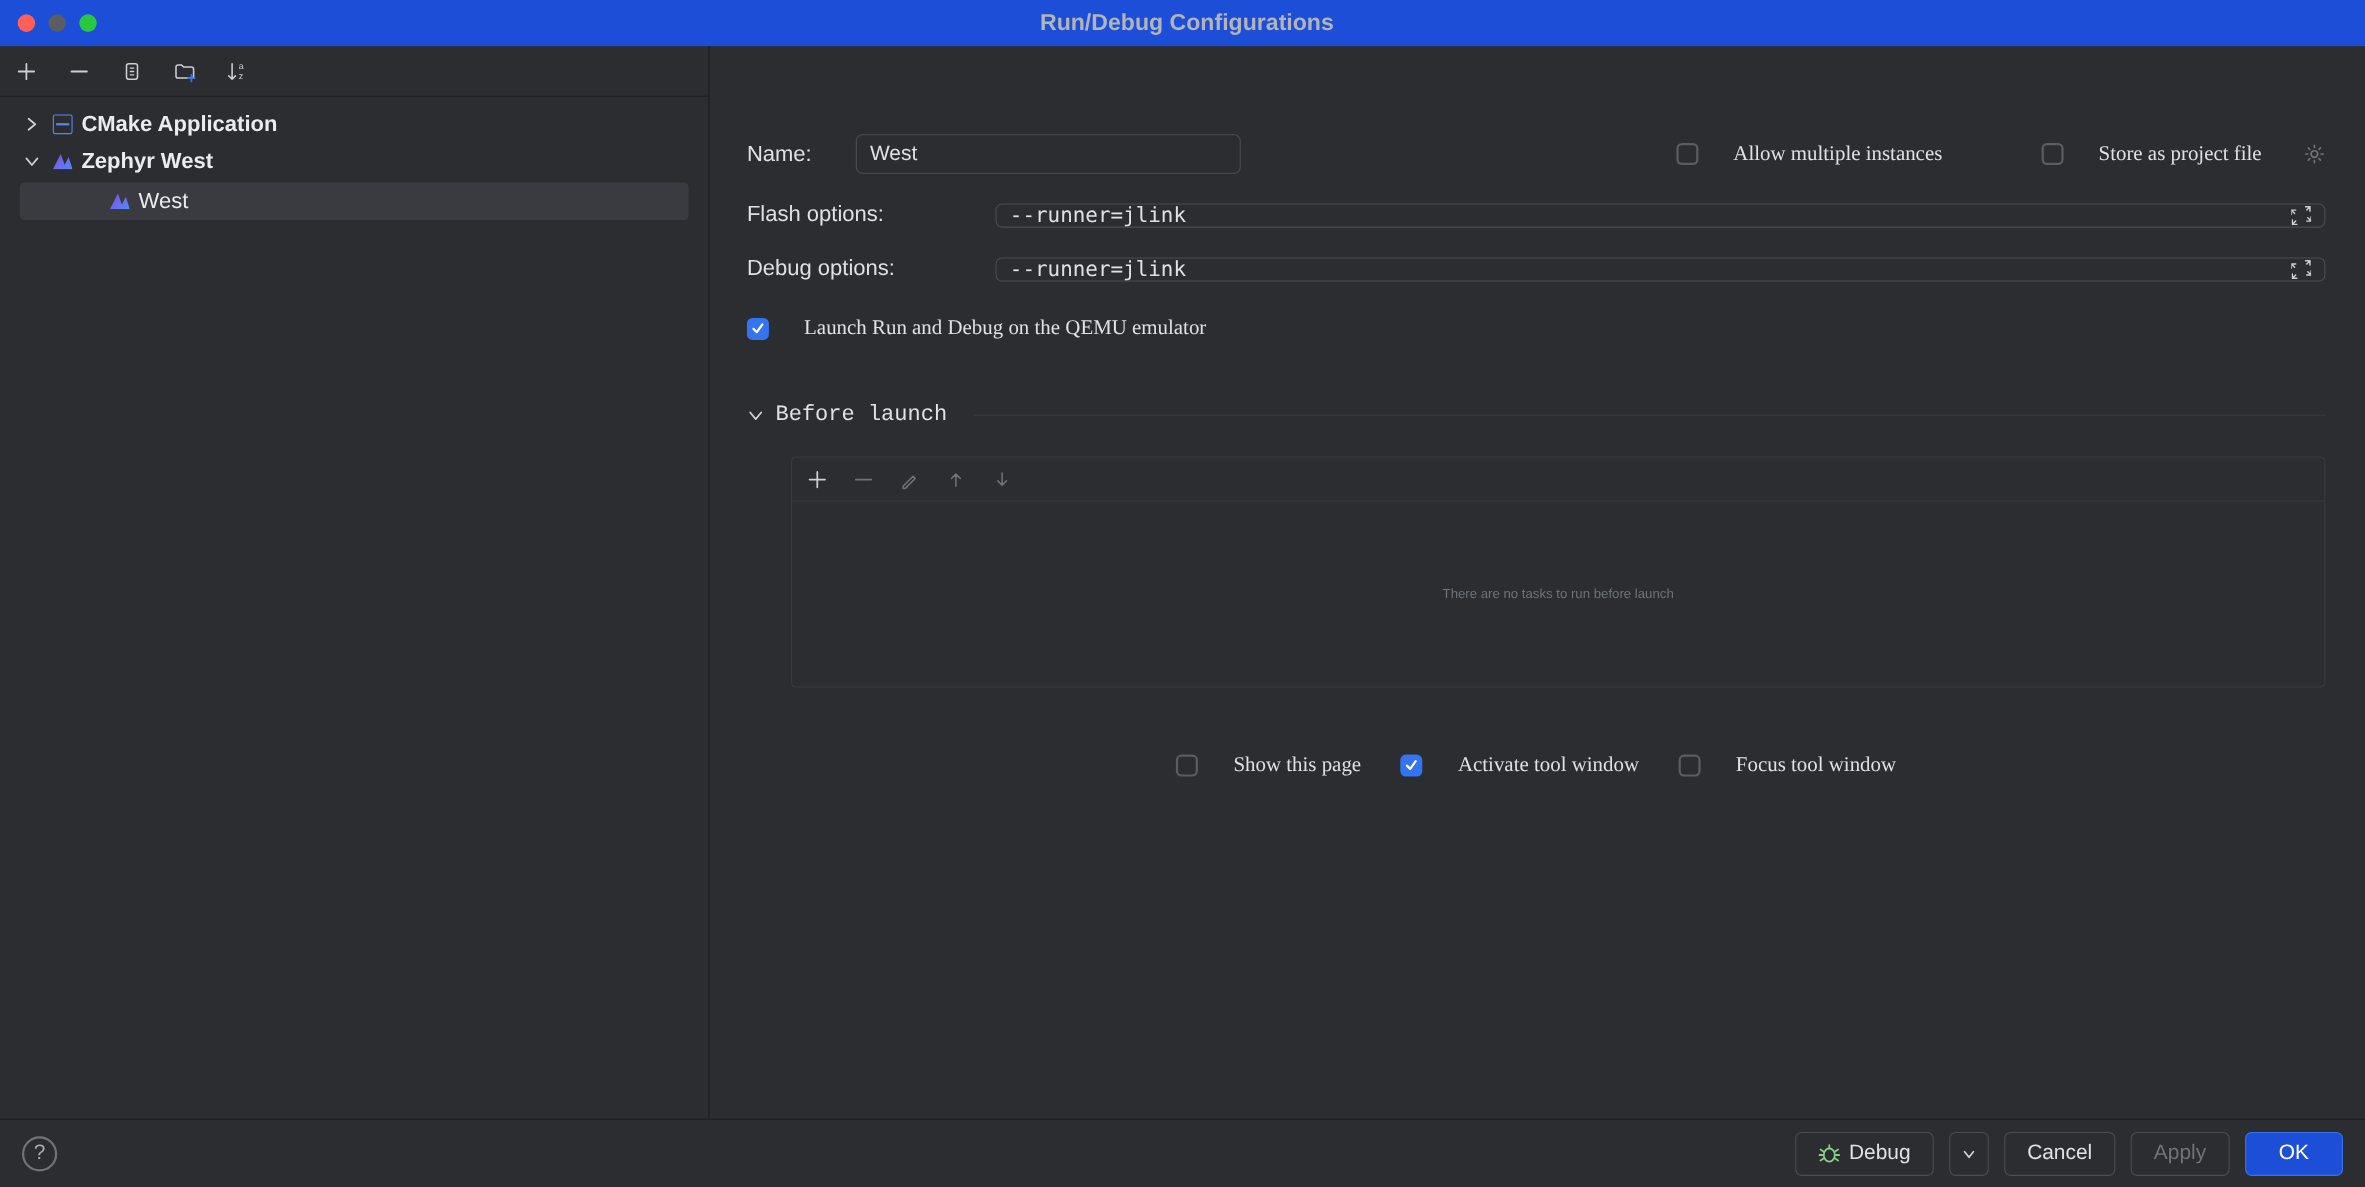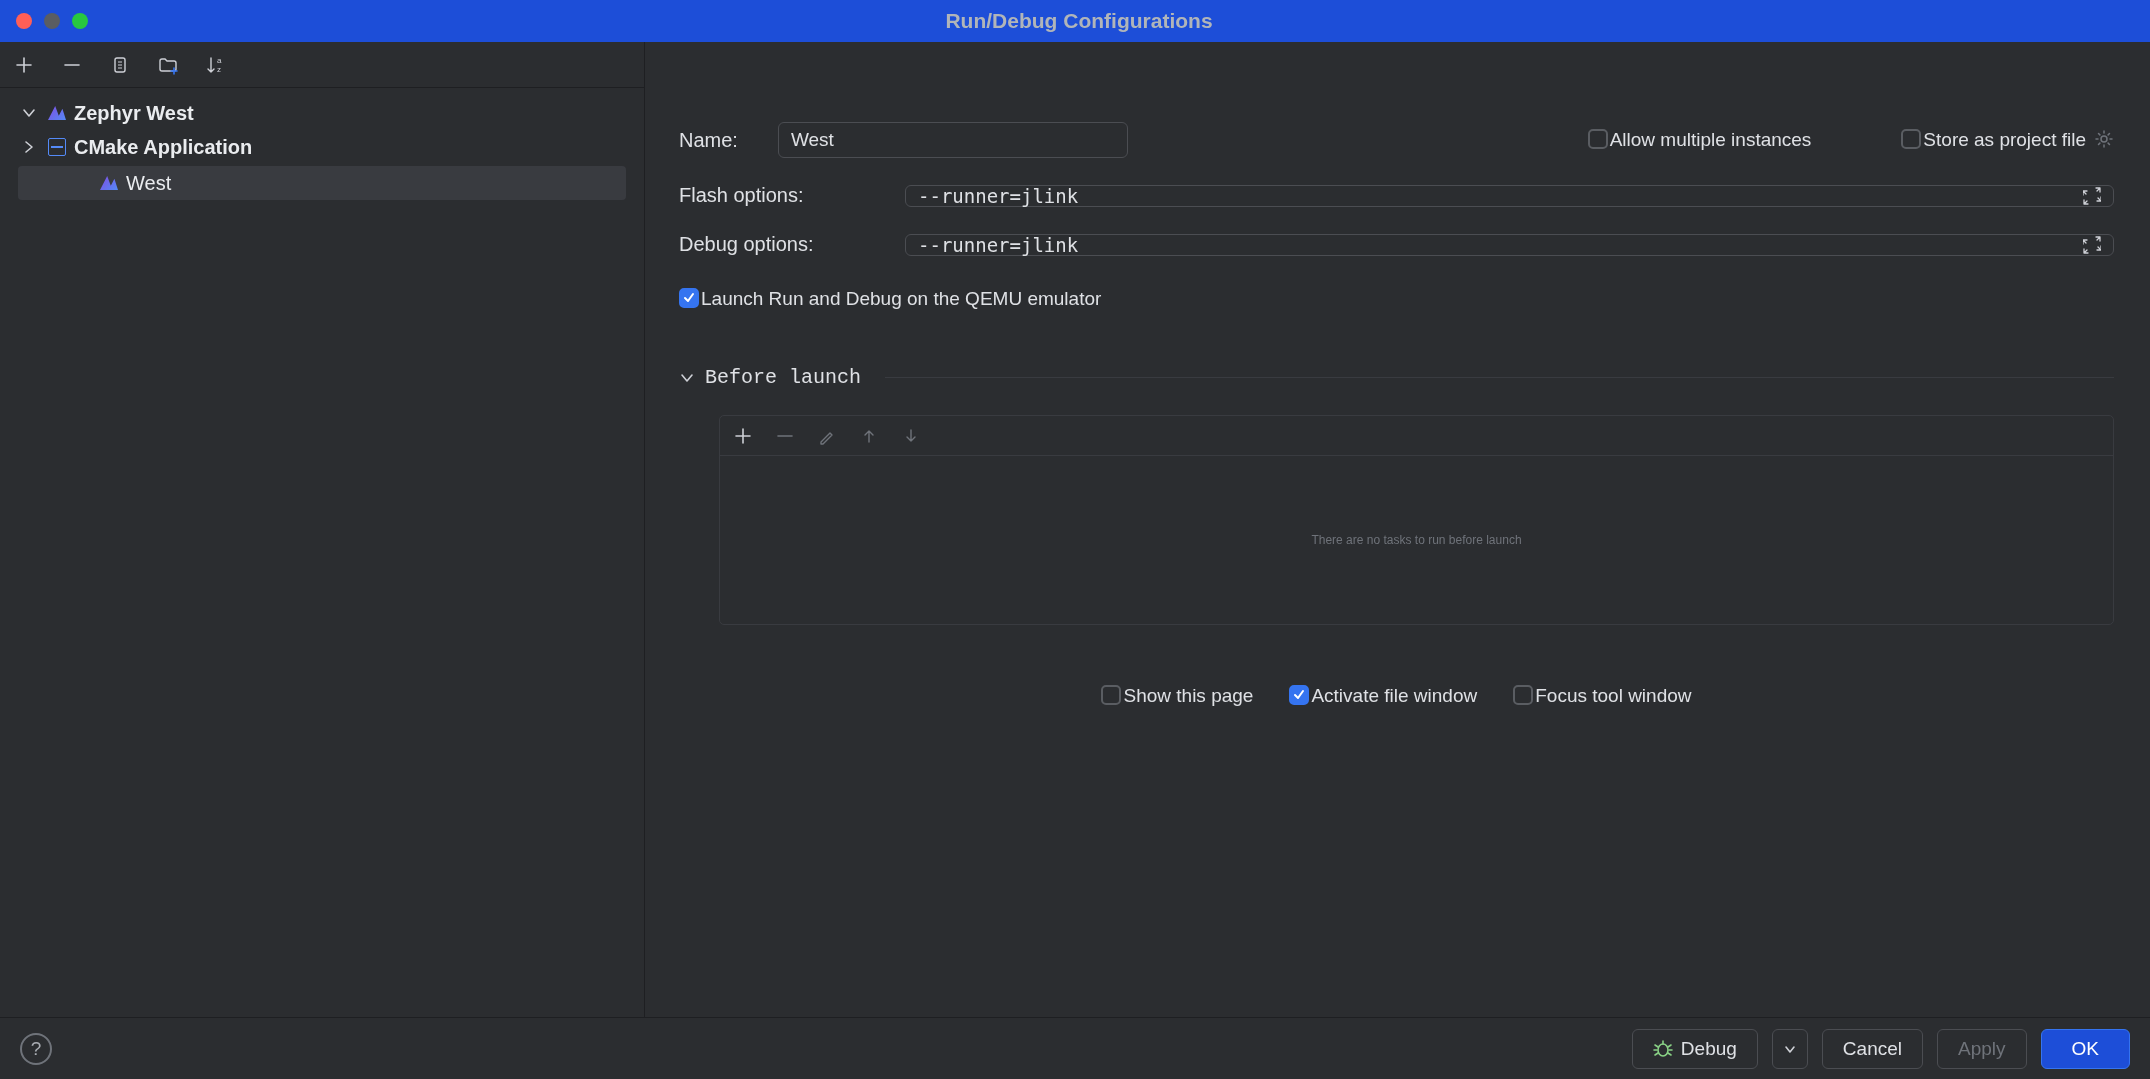--- a/index.html
+++ b/index.html
@@ -100,21 +100,21 @@
   input.textfield {
     background: #2b2d30;
     border: 1.5px solid #4b4d52;
     border-radius: 6px;
     height: 36px;
     color: #dfe1e5;
     font-size: 19px;
     padding: 0 12px;
   }
   input.name-field { width: 350px; }
-  .chk-row { display: flex; gap: 2px; }
+  .chk-row { display: flex; align-items: center; gap: 32px; font-family: Liberation Serif, serif; }
   .cbox {
     width: 20px; height: 20px; border: 2px solid #5a5d62; border-radius: 5px;
     display: inline-flex; align-items: center; justify-content: center;
   }
   .cbox.checked { background: #3574f0; border-color: #3574f0; }
   .cbox.checked svg { display: block; }
   .cbox svg { display: none; }
   .gear { color: #6f737a; margin-left: 6px; }
 
   .expandable-input {
@@ -252,34 +252,34 @@
             <text x="12" y="9" font-size="8" fill="currentColor">a</text>
             <text x="12" y="18" font-size="8" fill="currentColor">z</text>
           </svg>
       </div>
     </div>
 
     <div class="tree">
       <div class="tree-row">
         <span class="chev">
           <svg width="14" height="14" viewBox="0 0 14 14">
-              <path d="M2 4l5 6 5-6" stroke="#ced0d6" stroke-width="1.6" fill="none" stroke-linecap="round" stroke-linejoin="round"></path>
-            </svg>
-        </span>
-        <span class="ic-zephyr"></span>
-        <span class="label bold">Zephyr West</span>
+              <path d="M4 2l6 5-6 5" stroke="#ced0d6" stroke-width="1.6" fill="none" stroke-linecap="round" stroke-linejoin="round"></path>
+            </svg>
+        </span>
+        <span class="ic-cmake"></span>
+        <span class="label bold">CMake Application</span>
       </div>
       <div class="tree-row">
         <span class="chev">
           <svg width="14" height="14" viewBox="0 0 14 14">
-              <path d="M4 2l6 5-6 5" stroke="#ced0d6" stroke-width="1.6" fill="none" stroke-linecap="round" stroke-linejoin="round"></path>
-            </svg>
-        </span>
-        <span class="ic-cmake"></span>
-        <span class="label bold">CMake Application</span>
+              <path d="M2 4l5 6 5-6" stroke="#ced0d6" stroke-width="1.6" fill="none" stroke-linecap="round" stroke-linejoin="round"></path>
+            </svg>
+        </span>
+        <span class="ic-zephyr"></span>
+        <span class="label bold">Zephyr West</span>
       </div>
       <div class="tree-row child selected">
         <span class="ic-zephyr"></span>
         <span class="label">West</span>
       </div>
     </div>
 
   </div>
 
   <div class="details">
@@ -390,21 +390,21 @@
           
         </span>
         <span>Show this page</span>
       </div>
       <div class="chk-row">
         <span class="cbox checked">
           <svg width="12" height="12" viewBox="0 0 12 12">
               <path d="M2 6l3 3 5-7" stroke="#fff" stroke-width="2" fill="none" stroke-linecap="round" stroke-linejoin="round"></path>
             </svg>
         </span>
-        <span>Activate file window</span>
+        <span>Activate tool window</span>
       </div>
       <div class="chk-row">
         <span class="cbox">
           
         </span>
         <span>Focus tool window</span>
       </div>
     </div>
 
   </div>

